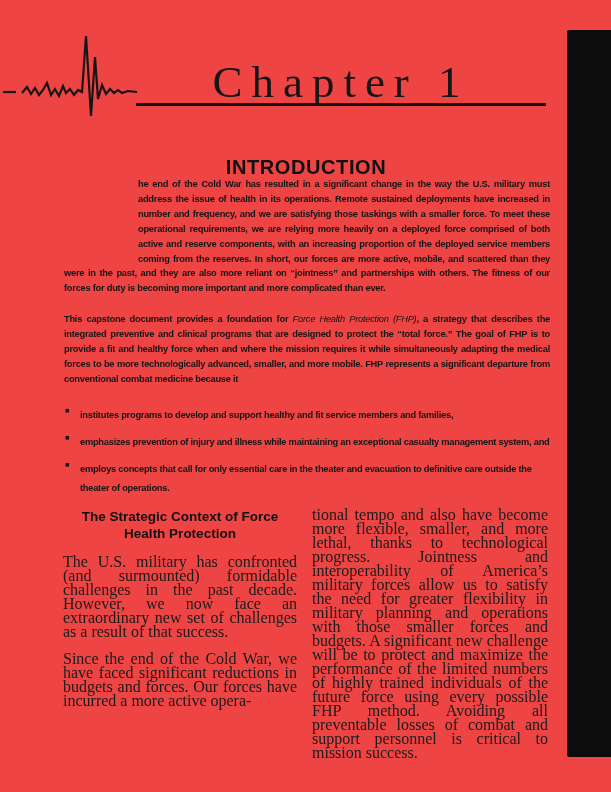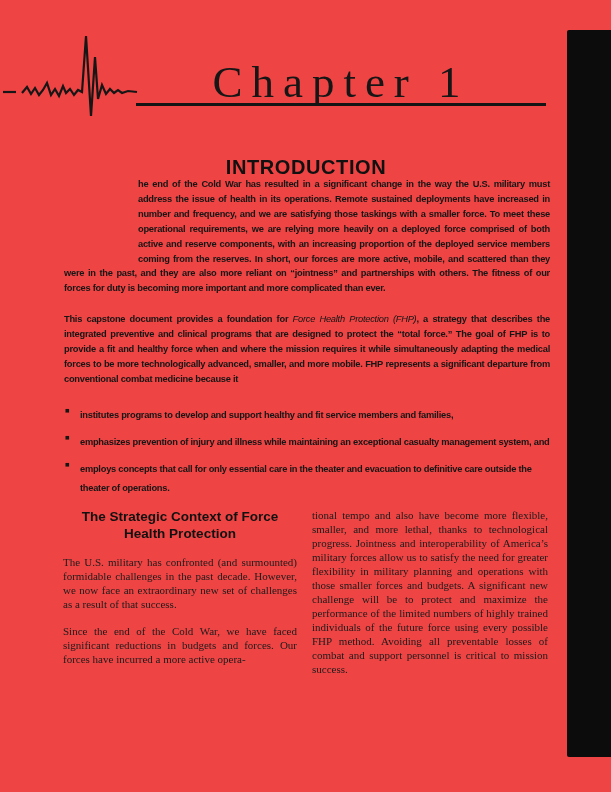--- a/index.html
+++ b/index.html
@@ -75,21 +75,21 @@
   .col-left  { left: 63px;  width: 234px; }
   .col-right { left: 312px; width: 236px; }
   .col-heading {
     font-family: "Liberation Sans", sans-serif;
     font-weight: 700; font-size: 13.5px; line-height: 17px;
     text-align: center; color: #111;
     margin: 0 6px 13px 6px;
   }
   .serif-body {
     font-family: "Liberation Serif", serif;
-    font-size: 11px; line-height: 14px;
+    font-size: 16px; line-height: 14px;
     text-align: justify; color: #1b1b1b;
     margin: 0;
   }
   .serif-body + .serif-body { margin-top: 13px; }
 </style>
 </head>
 <body>
 
 <div class="page">
 

